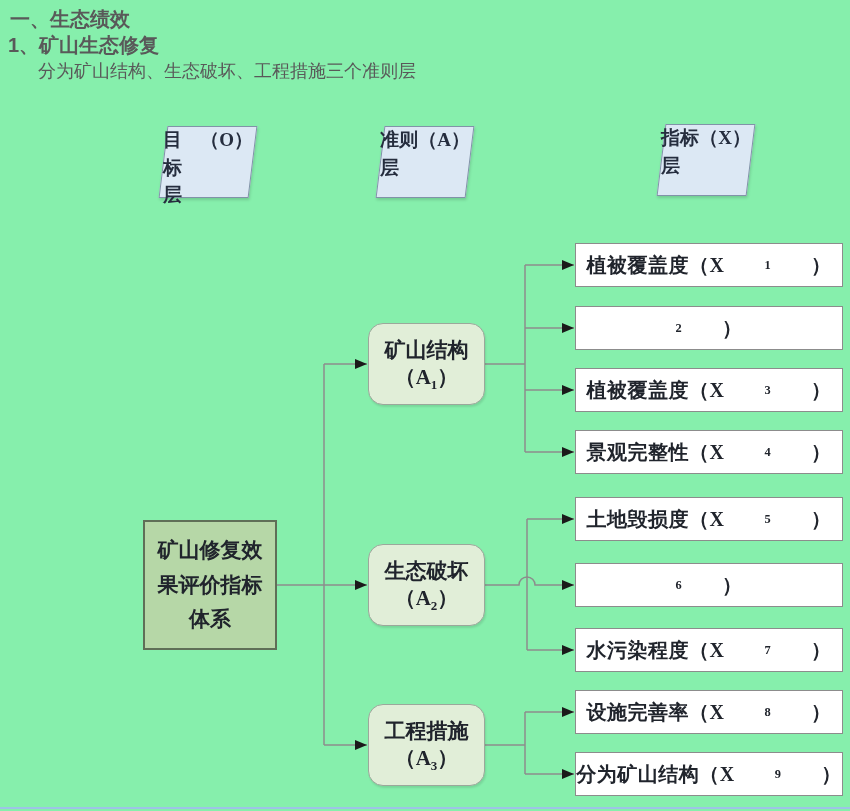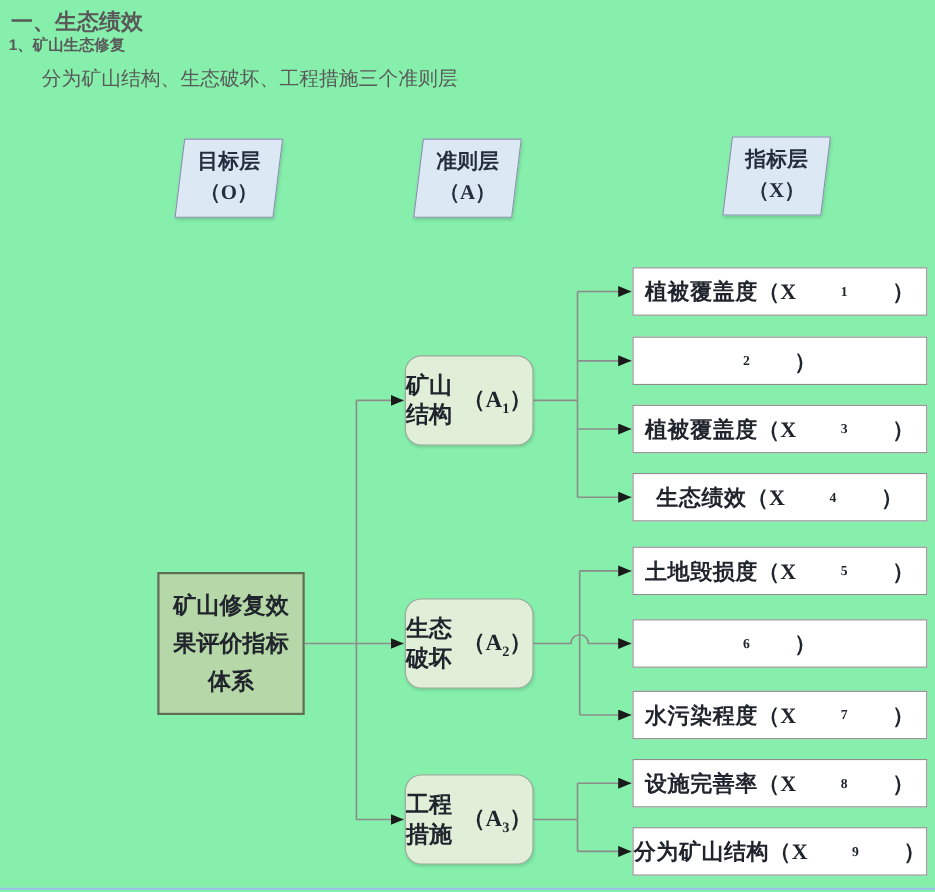--- a/index.html
+++ b/index.html
@@ -2,49 +2,49 @@
 <html><head>
 <meta charset="utf-8">
 <style>
   html,body{margin:0;padding:0;background:#ffffff;}
   .page{
     position:relative;width:850px;height:811px;background:#86efac;overflow:hidden;
     font-family:"Liberation Sans","DejaVu Sans",sans-serif;
   }
   
   .h1{position:absolute;left:10px;top:6px;font-size:20px;font-weight:700;color:#595959;}
-  .h2{position:absolute;left:8px;top:32px;font-size:14px;font-weight:700;color:#595959;}
+  .h2{position:absolute;left:8px;top:32px;font-size:20px;font-weight:700;color:#595959;}
   .h3{position:absolute;left:38px;top:59px;font-size:18px;font-weight:400;color:#595959;}
   
   .diagram-text{font-family:"Liberation Serif","DejaVu Serif",serif;color:#20242c;font-weight:700;}
   sub{font-size:0.62em;line-height:0;}
   
   .layer-tag{position:absolute;width:90px;height:72px;}
   .layer-tag .bg{
     position:absolute;inset:0;transform:skewX(-7deg);
     background:#dce8f4;border:1.5px solid #8193a8;
     box-shadow:1px 2px 3px rgba(0,0,0,0.15);
   }
   .layer-tag .txt{
     position:relative;width:100%;height:100%;
-    display:flex;flex-direction:column;align-items:center;justify-content:center;
+    display:flex;flex-direction:row;justify-content:center;
     font-size:19px;line-height:1.45;color:#252d3e;
   }
   
   .root-box{
     position:absolute;left:143px;top:520px;width:134px;height:130px;
     background:#b6d7a7;border:2px solid #5f6f57;box-sizing:border-box;
     display:flex;align-items:center;justify-content:center;text-align:center;
     font-size:21px;line-height:1.65;padding:16px 9px;
   }
   
   .a-box{
     position:absolute;left:368px;width:117px;height:82px;
     background:#e1eed8;border:1.5px solid #9ba89b;border-radius:15px;box-sizing:border-box;
-    display:flex;flex-direction:row;align-items:center;justify-content:center;
+    display:flex;flex-direction:column;align-items:center;justify-content:center;
     font-size:21px;line-height:1.3;
     box-shadow:1px 2px 2px rgba(0,0,0,0.10);
   }
   
   .x-box{
     position:absolute;left:575px;width:268px;height:44px;
     background:#ffffff;border:1.5px solid #8c8c8c;box-sizing:border-box;
     display:flex;align-items:center;justify-content:center;
     font-size:20px;letter-spacing:0.5px;white-space:nowrap;gap:40px;
   }
@@ -144,21 +144,21 @@
     <div class="x-box diagram-text" style="top:306px">
         <sub>2</sub>
         <span>）</span>
       </div>
     <div class="x-box diagram-text" style="top:368px">
         <span>植被覆盖度（X</span>
         <sub>3</sub>
         <span>）</span>
       </div>
     <div class="x-box diagram-text" style="top:430px">
-        <span>生态绩效（X</span>
+        <span>景观完整性（X</span>
         <sub>4</sub>
         <span>）</span>
       </div>
     <div class="x-box diagram-text" style="top:497px">
         <span>土地毁损度（X</span>
         <sub>5</sub>
         <span>）</span>
       </div>
     <div class="x-box diagram-text" style="top:563px">
         <sub>6</sub>

